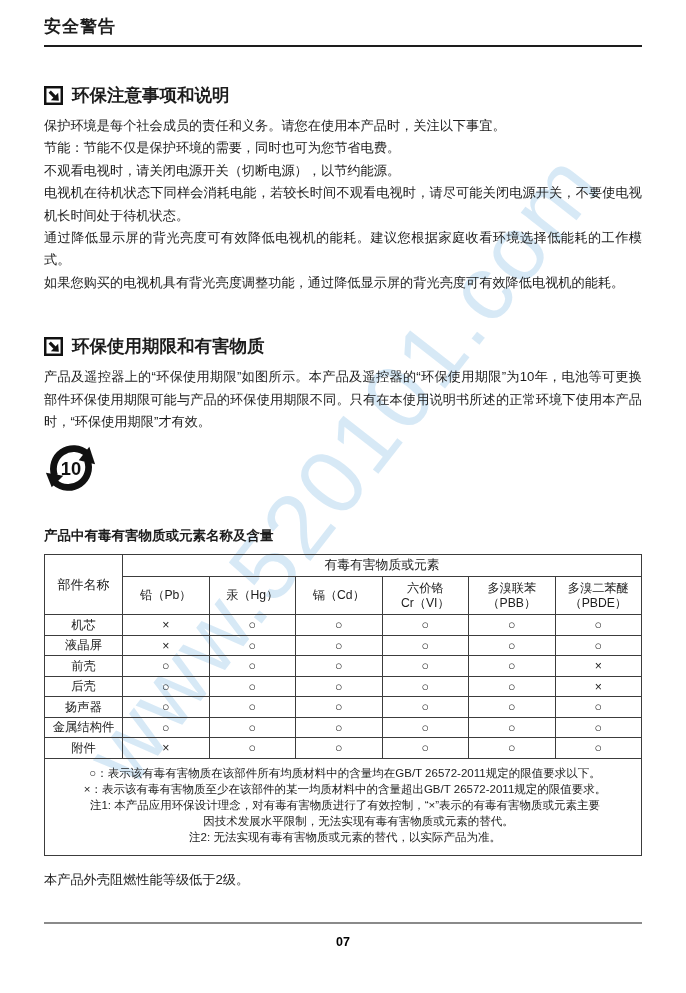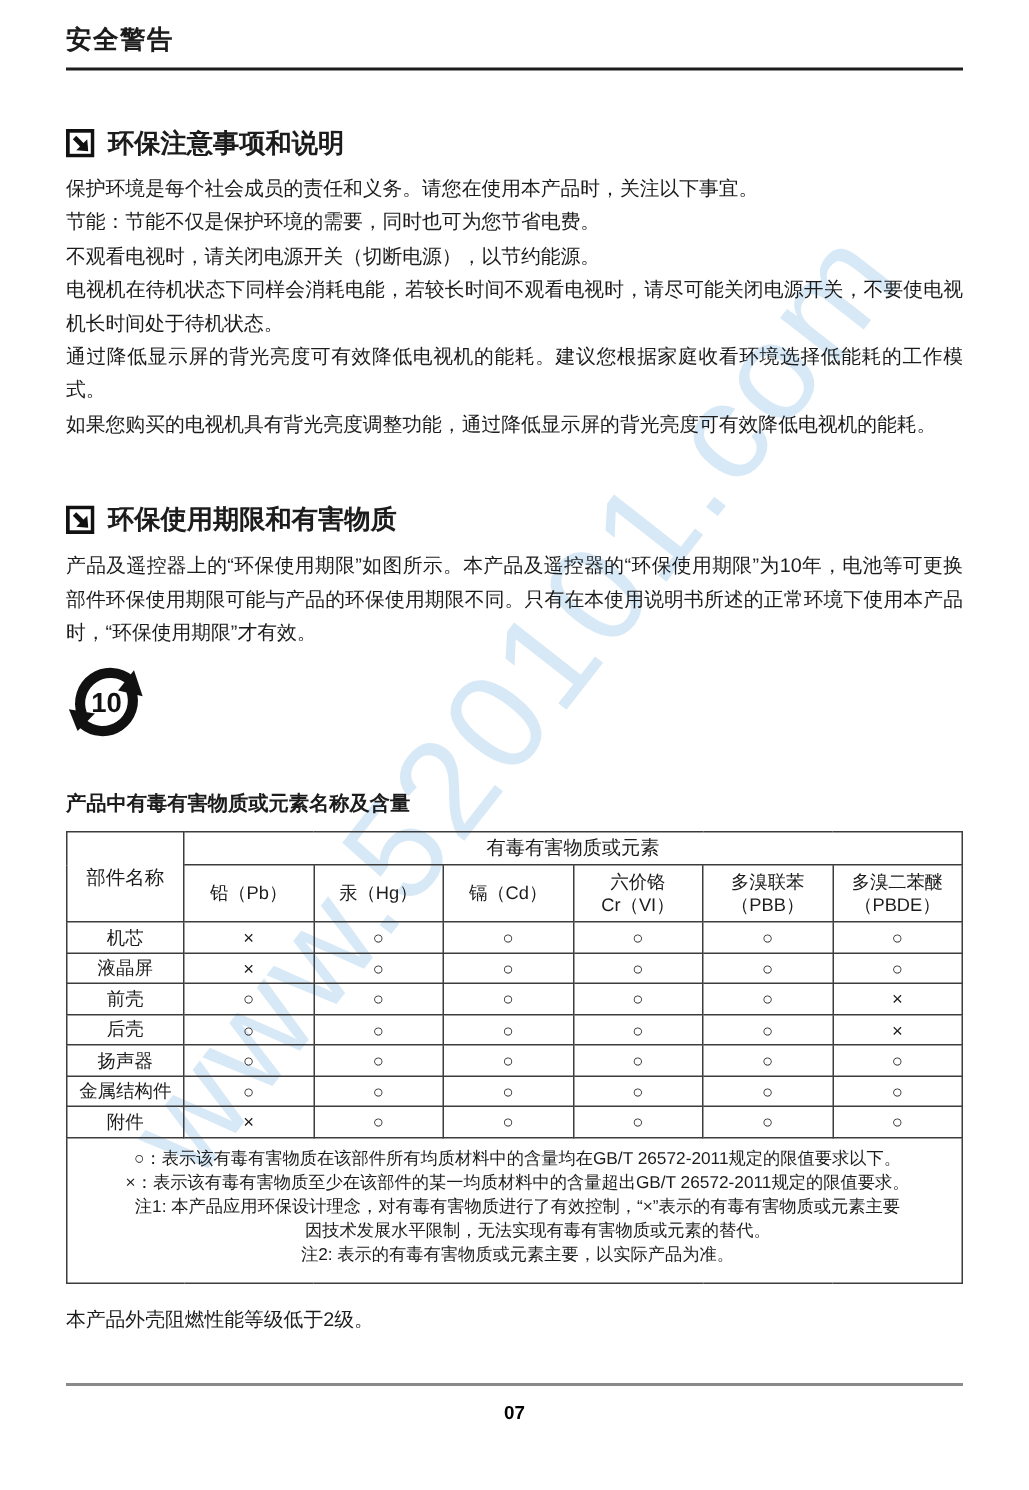--- a/index.html
+++ b/index.html
@@ -190,21 +190,21 @@
         <td class="sym">○</td>
         <td class="sym">○</td>
         <td class="sym">○</td>
       </tr>
       <tr>
         <td colspan="7" class="notes-cell">
           <div class="note-line">○：表示该有毒有害物质在该部件所有均质材料中的含量均在GB/T 26572-2011规定的限值要求以下。</div>
           <div class="note-line">×：表示该有毒有害物质至少在该部件的某一均质材料中的含量超出GB/T 26572-2011规定的限值要求。</div>
           <div class="note-line">注1: 本产品应用环保设计理念，对有毒有害物质进行了有效控制，“×”表示的有毒有害物质或元素主要</div>
           <div class="note-line note-indent">因技术发展水平限制，无法实现有毒有害物质或元素的替代。</div>
-          <div class="note-line">注2: 表示的有毒有害物质或元素主要，以实际产品为准。</div>
+          <div class="note-line">注2: 无法实现有毒有害物质或元素的替代，以实际产品为准。</div>
         </td>
       </tr>
     </tbody>
   </table>
 
   <div class="flame-note">本产品外壳阻燃性能等级低于2级。</div>
 
   <div class="footer">
     <hr class="footer-rule">
     <div class="page-number">07</div>

